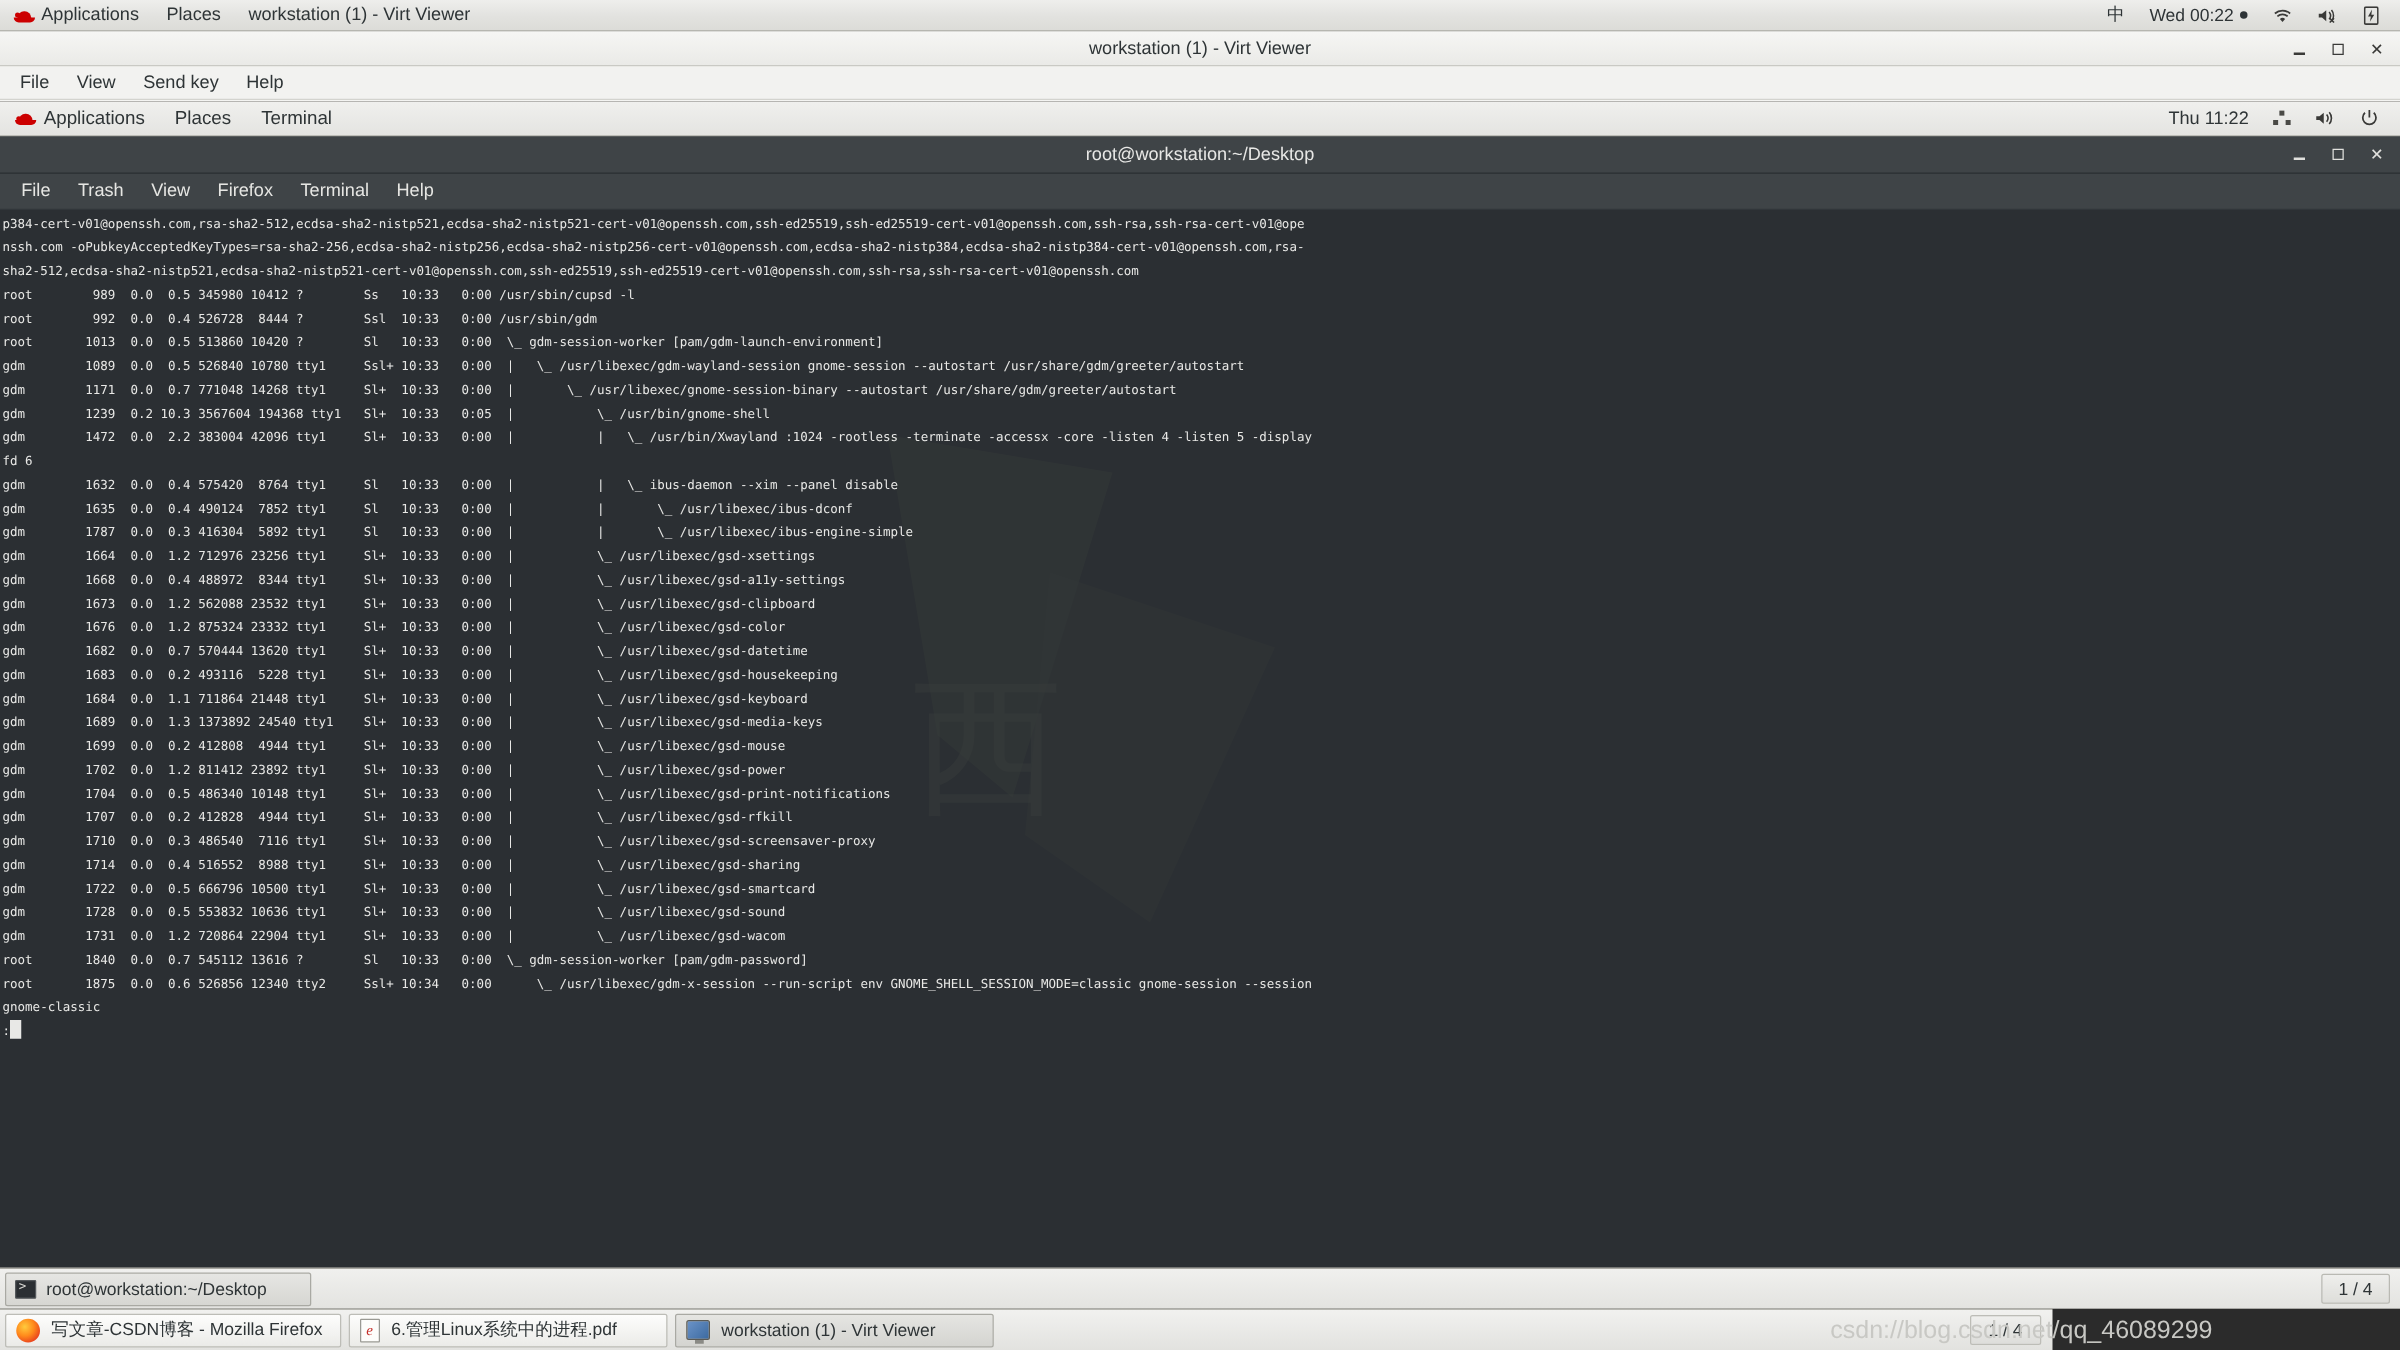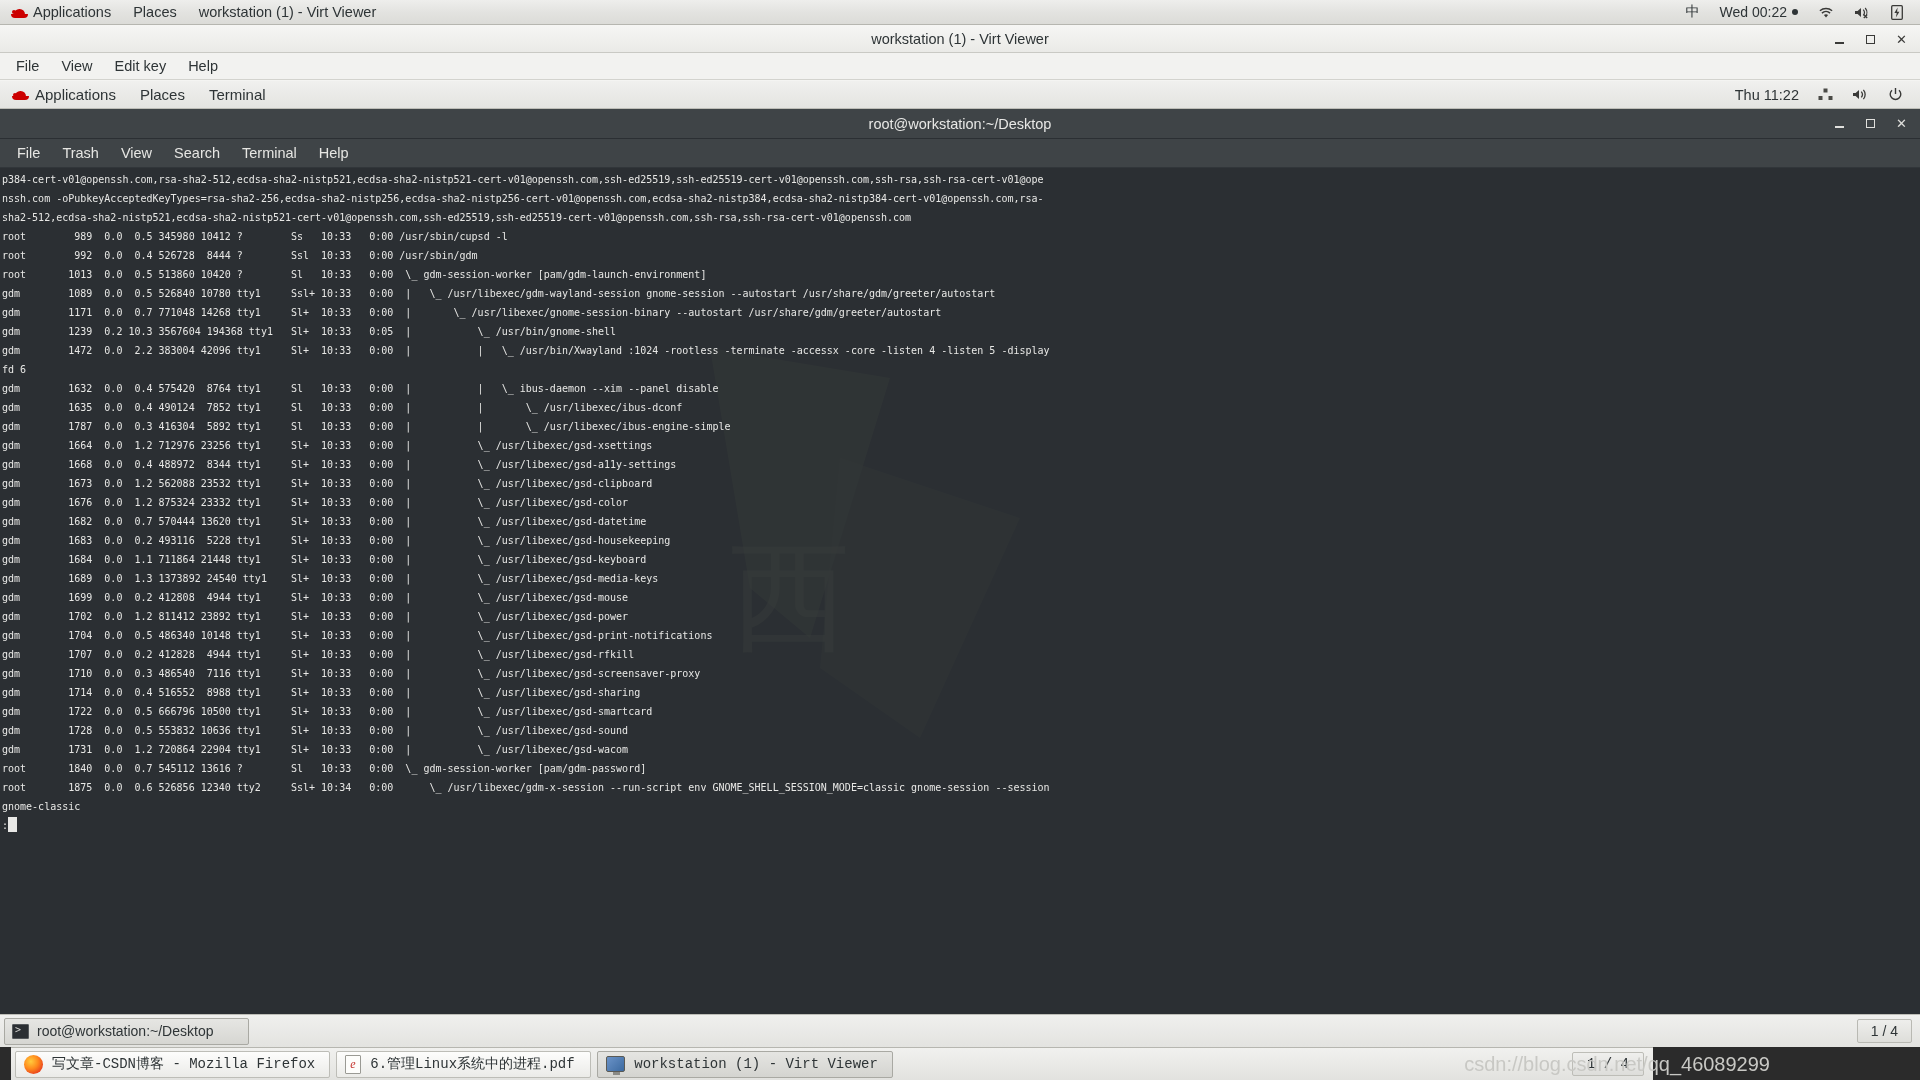--- a/index.html
+++ b/index.html
@@ -119,23 +119,23 @@
     position:relative; flex:0 0 17px;
   }
   .term-mini-icon::before{ content:">"; position:absolute; left:2px; top:-1px; font-size:10px; color:#d8d8d4; font-family:"DejaVu Sans Mono",monospace; }
   #guest-workspace{
     margin-left:auto; margin-right:8px; padding:3px 13px; font-size:14px; color:#2e3436;
     background:linear-gradient(to bottom,#eeeeec,#dededa); border:1px solid #b9b9b3; border-radius:2px; cursor:default;
   }
 
   
   #host-taskbar{
-    position:absolute; left:11px; bottom:0; width:1642px; height:33px;
+    position:absolute; left:0; bottom:0; width:1642px; height:33px;
     background:linear-gradient(to bottom,#f1f1ef 0%,#e2e2df 100%);
-    border-top:1px solid #b6b6b0; display:flex; align-items:center; z-index:60;font-family:Liberation Mono, monospace;
+    border-top:1px solid #b6b6b0; display:flex; align-items:center; z-index:60;
   }
   .htask{
     display:flex; align-items:center; gap:9px; height:27px; margin:0 2px 0 4px;
     padding:0 14px 0 8px; min-width:255px;
     background:linear-gradient(to bottom,#fdfdfc,#ebebe8);
     border:1px solid #bdbdb7; border-radius:2px; font-size:14px; color:#2e3436;
     cursor:default; white-space:nowrap; overflow:hidden;
   }
   .htask.active{ background:linear-gradient(to bottom,#e5e5e2,#d4d4d0); border-color:#a9a9a3; }
   .ff-icon{ width:19px; height:19px; border-radius:50%;
@@ -210,21 +210,21 @@
       <div class="wc">
           <span class="max-gl"></span>
         </div>
       <div class="wc">✕</div>
     </div>
   </div>
 
   <div id="vv-menubar">
     <div class="menu-entry">File</div>
     <div class="menu-entry">View</div>
-    <div class="menu-entry">Edit key</div>
+    <div class="menu-entry">Send key</div>
     <div class="menu-entry">Help</div>
   </div>
 
   <div id="guest-desktop">
 
     <div id="guest-top-panel">
       <div class="gpanel-item">
         <span class="redhat-logo" style="margin-right:6px;">
           <span class="brim"></span>
             <span class="crown"></span>
@@ -281,21 +281,21 @@
               <span class="max-gl"></span>
             </div>
           <div class="wc">✕</div>
         </div>
       </div>
 
       <div id="term-menubar">
         <div class="tmenu">File</div>
         <div class="tmenu">Trash</div>
         <div class="tmenu">View</div>
-        <div class="tmenu">Search</div>
+        <div class="tmenu">Firefox</div>
         <div class="tmenu">Terminal</div>
         <div class="tmenu">Help</div>
       </div>
 
       <div id="term-body">
         <div id="term-watermark">
           <svg width="340" height="420" viewBox="0 0 340 420">
             <path d="M20 10 L200 40 L120 300 L60 250 Z" fill="#6e7a58" opacity="0.55"></path>
             <path d="M150 120 L330 180 L230 400 L130 330 Z" fill="#5c6850" opacity="0.5"></path>
             <text x="40" y="300" font-family="DejaVu Sans, sans-serif" font-size="120" fill="#8a9470" opacity="0.5">西</text>

